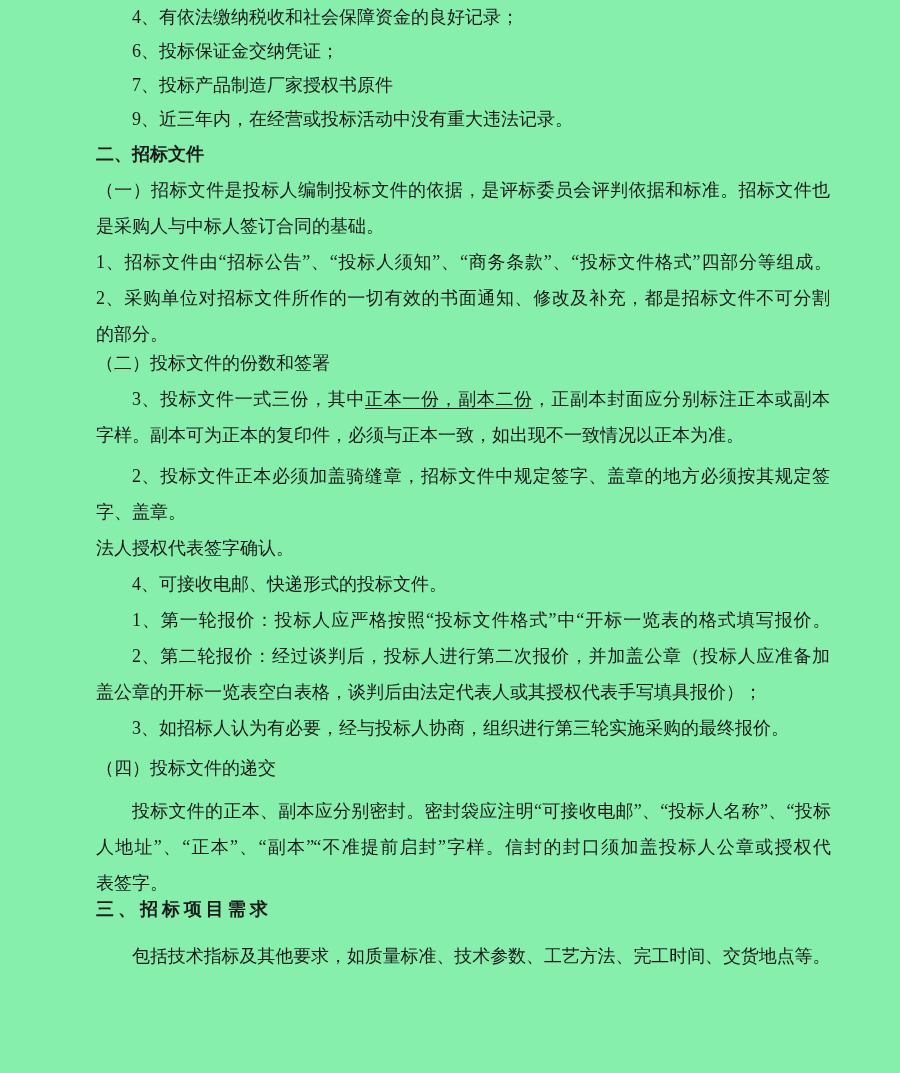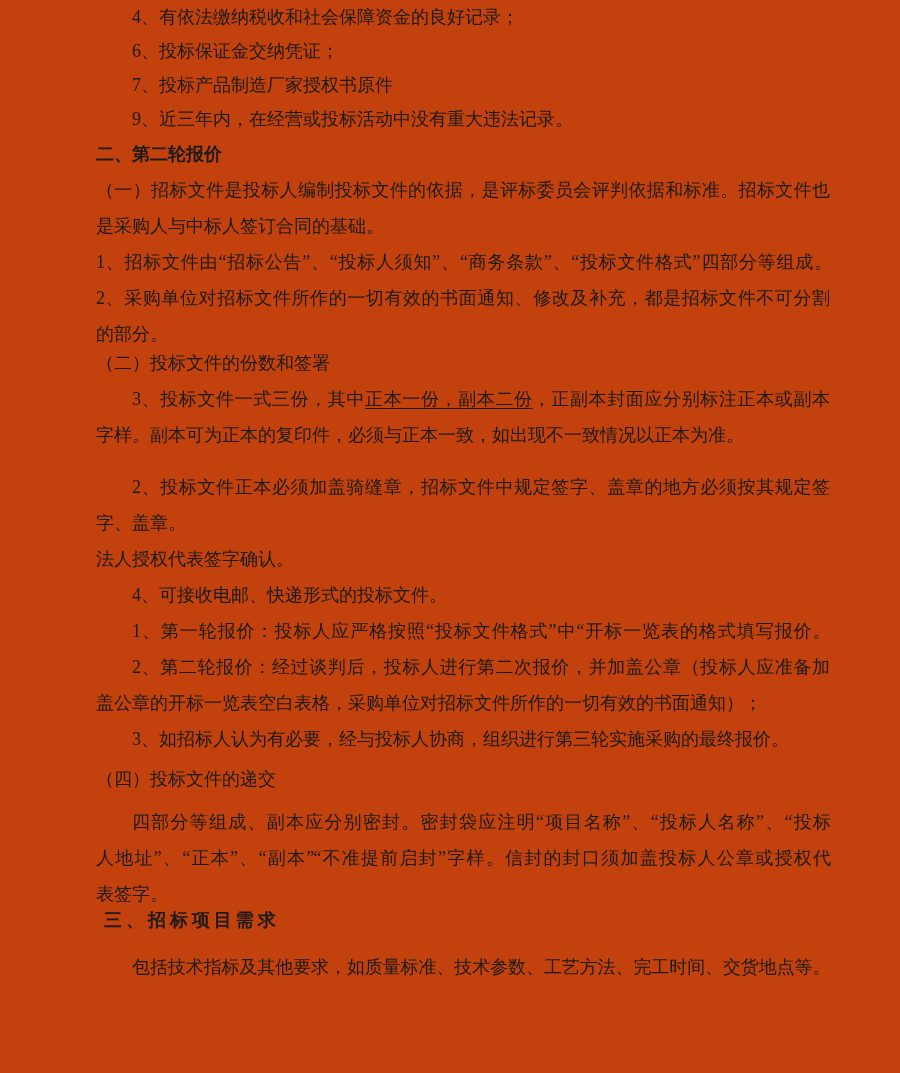--- a/index.html
+++ b/index.html
@@ -2,55 +2,55 @@
 <html><head>
 <meta charset="utf-8">
 <style>
   html, body { margin: 0; padding: 0; background: #ffffff; }
   .doc {
     position: relative;
     width: 900px;
     height: 1073px;
     box-sizing: border-box;
     padding: 0 70px 0 96px;
-    background: #c2410c;
+    background: #86efac;
     color: #1b1b1b;
     font-family: "Liberation Serif", "DejaVu Serif", serif;
     font-size: 18px;
     overflow: hidden;
   }
   .line { line-height: 36px; text-align: left; margin: 0; }
   .lh34 { line-height: 34px; }
   .ind  { text-indent: 2em; }
   .full { text-align: justify; text-align-last: justify; }
   .bold { font-weight: bold; }
   .ls   { letter-spacing: 0.22em; }
   .t1 { letter-spacing: -0.5px; }
   .t2 { letter-spacing: -1px; }
   .t3 { letter-spacing: -2px; }
   .u  { text-decoration: underline; text-underline-offset: 3px; }
   .mtn7  { margin-top: -7px; }
-  .mt3   { margin-top: 16px; }
+  .mt3   { margin-top: 5px; }
   .mtn5  { margin-top: -5px; }
   .mt4   { margin-top: 4px; }
   .mt7   { margin-top: 7px; }
-  .mtn10 { margin-top: -10px; margin-left: 8px; }
+  .mtn10 { margin-top: -10px; }
   .mt11  { margin-top: 11px; }
 </style>
 </head>
 <body>
 
 <div class="doc">
 
   <div class="line lh34 ind">4、有依法缴纳税收和社会保障资金的良好记录；</div>
   <div class="line lh34 ind">6、投标保证金交纳凭证；</div>
   <div class="line lh34 ind">7、投标产品制造厂家授权书原件</div>
   <div class="line lh34 ind">9、近三年内，在经营或投标活动中没有重大违法记录。</div>
 
-  <div class="line bold">二、第二轮报价</div>
+  <div class="line bold">二、招标文件</div>
 
   <div class="line full">（一）招标文件是投标人编制投标文件的依据，是评标委员会评判依据和标准。招标文件也</div>
   <div class="line">是采购人与中标人签订合同的基础。</div>
 
   <div class="line full t3">1、招标文件由“招标公告”、“投标人须知”、“商务条款”、“投标文件格式”四部分等组成。</div>
 
   <div class="line full">2、采购单位对招标文件所作的一切有效的书面通知、修改及补充，都是招标文件不可分割</div>
   <div class="line">的部分。</div>
 
   <div class="line mtn7">（二）投标文件的份数和签署</div>
@@ -64,27 +64,27 @@
   <div class="line">字、盖章。</div>
 
   <div class="line">法人授权代表签字确认。</div>
 
   <div class="line ind">4、可接收电邮、快递形式的投标文件。</div>
 
 
   <div class="line full ind t1">1、第一轮报价：投标人应严格按照“投标文件格式”中“开标一览表的格式填写报价。</div>
 
   <div class="line full ind">2、第二轮报价：经过谈判后，投标人进行第二次报价，并加盖公章（投标人应准备加</div>
-  <div class="line">盖公章的开标一览表空白表格，采购单位对招标文件所作的一切有效的书面通知）；</div>
+  <div class="line">盖公章的开标一览表空白表格，谈判后由法定代表人或其授权代表手写填具报价）；</div>
 
   <div class="line ind">3、如招标人认为有必要，经与投标人协商，组织进行第三轮实施采购的最终报价。</div>
 
   <div class="line mt4">（四）投标文件的递交</div>
 
-  <div class="line full ind t2 mt7">四部分等组成、副本应分别密封。密封袋应注明“项目名称”、“投标人名称”、“投标</div>
+  <div class="line full ind t2 mt7">投标文件的正本、副本应分别密封。密封袋应注明“可接收电邮”、“投标人名称”、“投标</div>
   <div class="line full t2">人地址”、“正本”、“副本”“不准提前启封”字样。信封的封口须加盖投标人公章或授权代</div>
   <div class="line">表签字。</div>
 
   <div class="line bold ls mtn10">三、招标项目需求</div>
 
   <div class="line full ind t1 mt11">包括技术指标及其他要求，如质量标准、技术参数、工艺方法、完工时间、交货地点等。</div>
 
 </div>
 
 </body></html>

